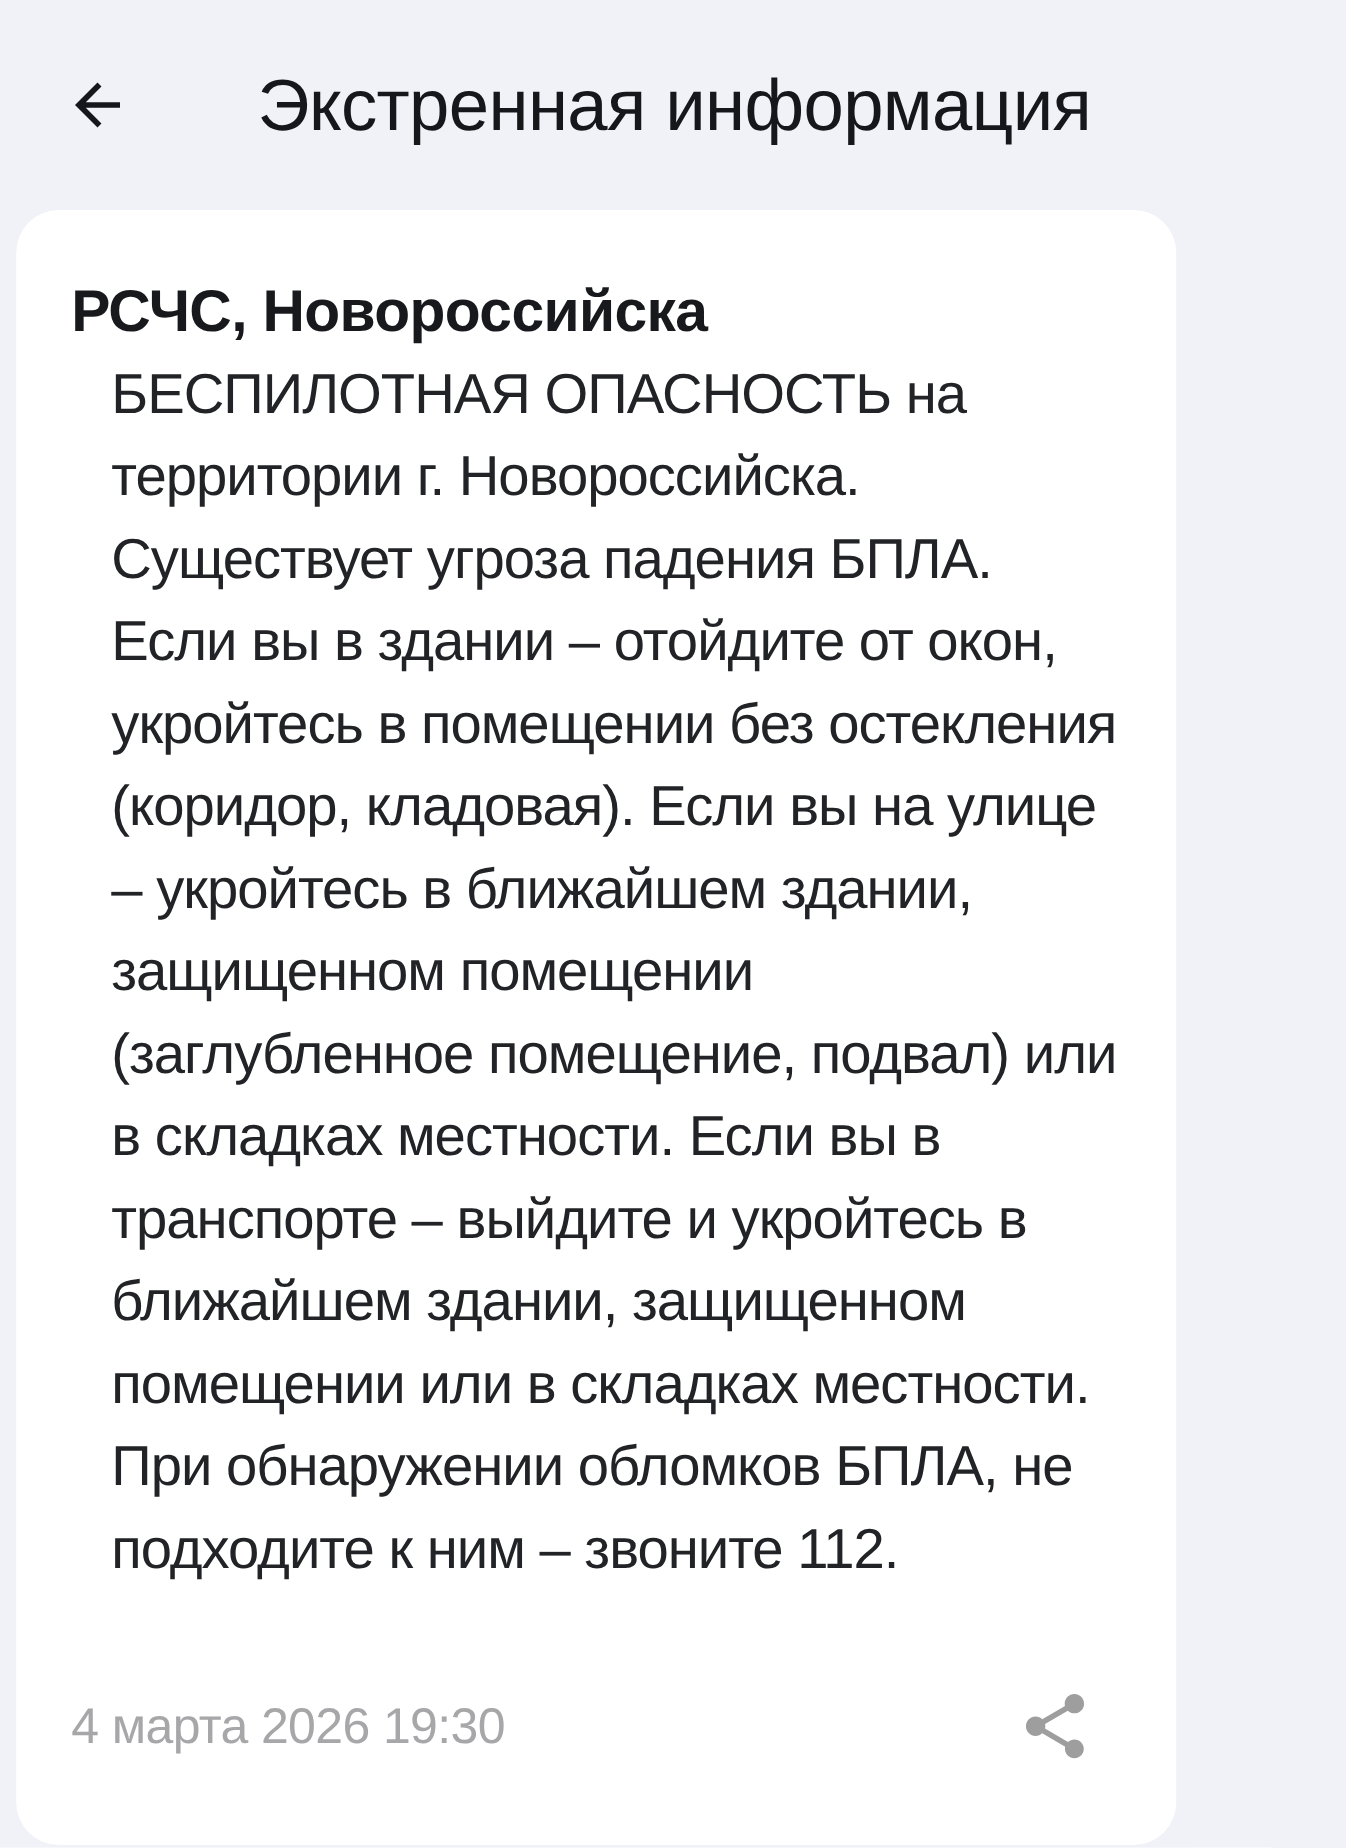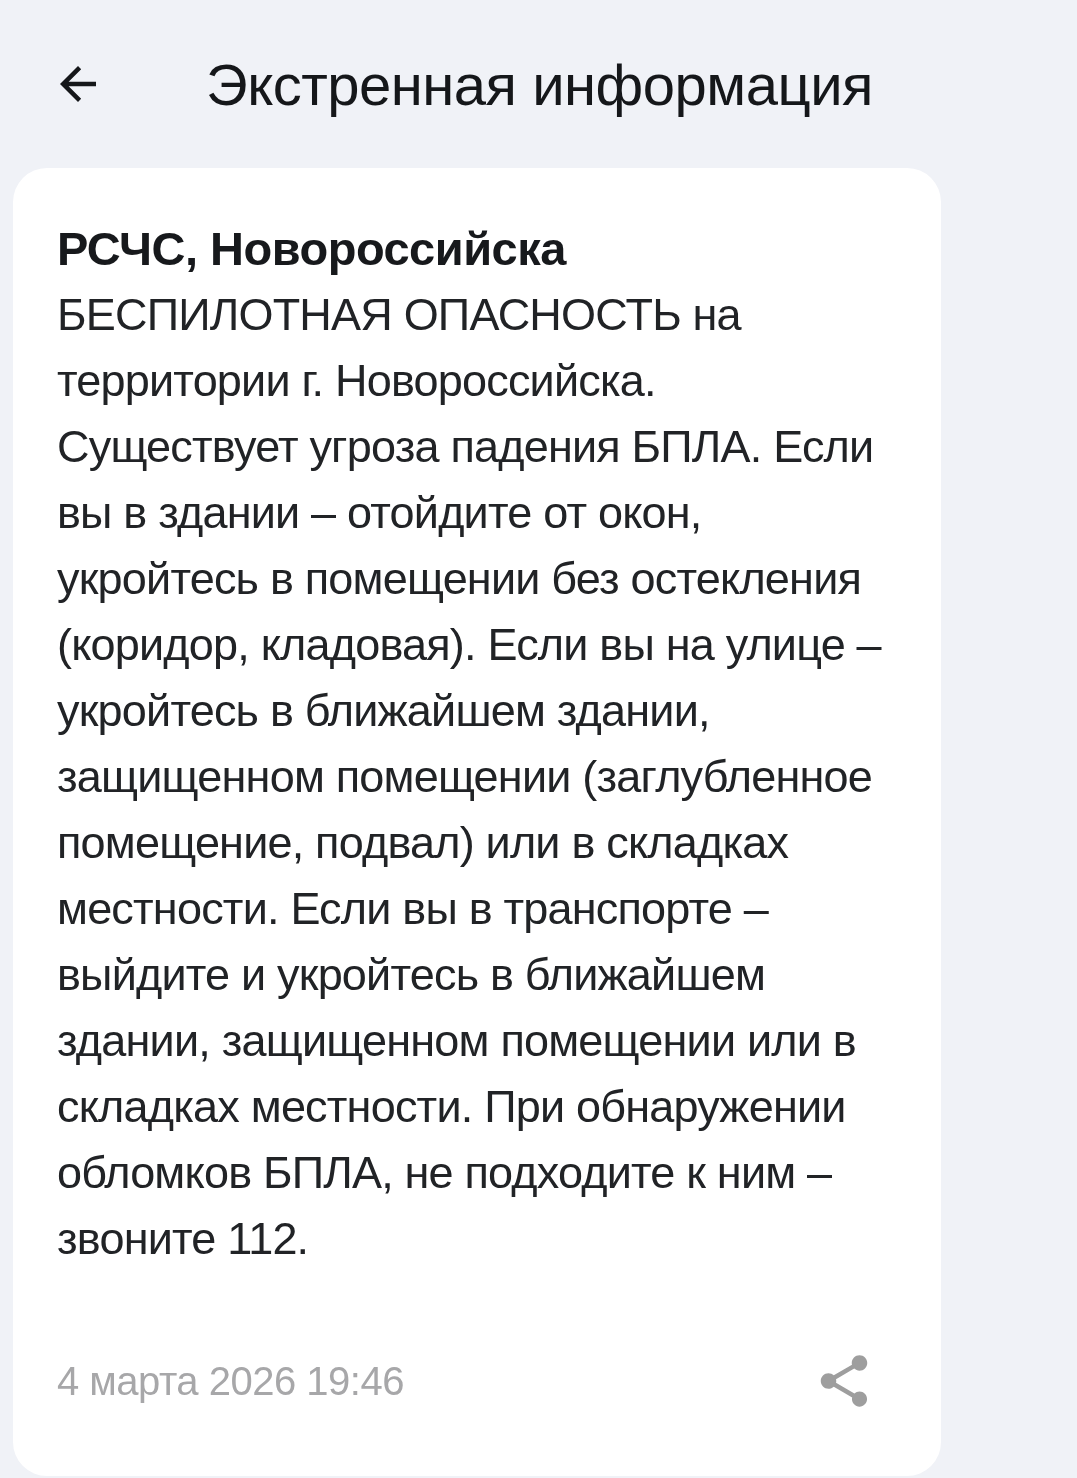--- a/index.html
+++ b/index.html
@@ -71,20 +71,21 @@
     font-weight: 700;
     color: #17191c;
     letter-spacing: -0.5px;
   }
   .card-body {
     font-size: 45px;
     line-height: 66px;
     font-weight: 400;
     color: #212326;
     letter-spacing: -0.8px;
+    margin-left: 32px;
   }
 
   
   .card-footer {
     position: absolute;
     left: 44px;
     right: 44px;
     bottom: 64px;
     display: flex;
     align-items: center;
@@ -127,21 +128,21 @@
       </span>
     </button>
     <div class="header-title">Экстренная информация</div>
   </header>
 
   <section class="alert-card">
     <div class="card-title">РСЧС, Новороссийска</div>
     <div class="card-body">БЕСПИЛОТНАЯ ОПАСНОСТЬ на территории г. Новороссийска. Существует угроза падения БПЛА. Если вы в здании – отойдите от окон, укройтесь в помещении без остекления (коридор, кладовая). Если вы на улице – укройтесь в ближайшем здании, защищенном помещении (заглубленное помещение, подвал) или в складках местности. Если вы в транспорте – выйдите и укройтесь в ближайшем здании, защищенном помещении или в складках местности. При обнаружении обломков БПЛА, не подходите к ним – звоните 112.</div>
 
     <div class="card-footer">
-      <div class="timestamp">4 марта 2026 19:46</div>
+      <div class="timestamp">4 марта 2026 19:30</div>
       <button class="share-btn" aria-label="share">
         <span>
           <svg viewBox="0 0 24 24">
             <path d="M18 16.08c-.76 0-1.44.3-1.96.77L8.91 12.7c.05-.23.09-.46.09-.7s-.04-.47-.09-.7l7.05-4.11c.54.5 1.25.81 2.04.81 1.66 0 3-1.34 3-3s-1.34-3-3-3-3 1.34-3 3c0 .24.04.47.09.7L8.04 9.81C7.5 9.31 6.79 9 6 9c-1.66 0-3 1.34-3 3s1.34 3 3 3c.79 0 1.5-.31 2.04-.81l7.12 4.16c-.05.21-.08.43-.08.65 0 1.61 1.31 2.92 2.92 2.92 1.61 0 2.92-1.31 2.92-2.92s-1.31-2.92-2.92-2.92z" fill="#9e9e9e"></path>
           </svg>
         </span>
       </button>
     </div>
   </section>
 

